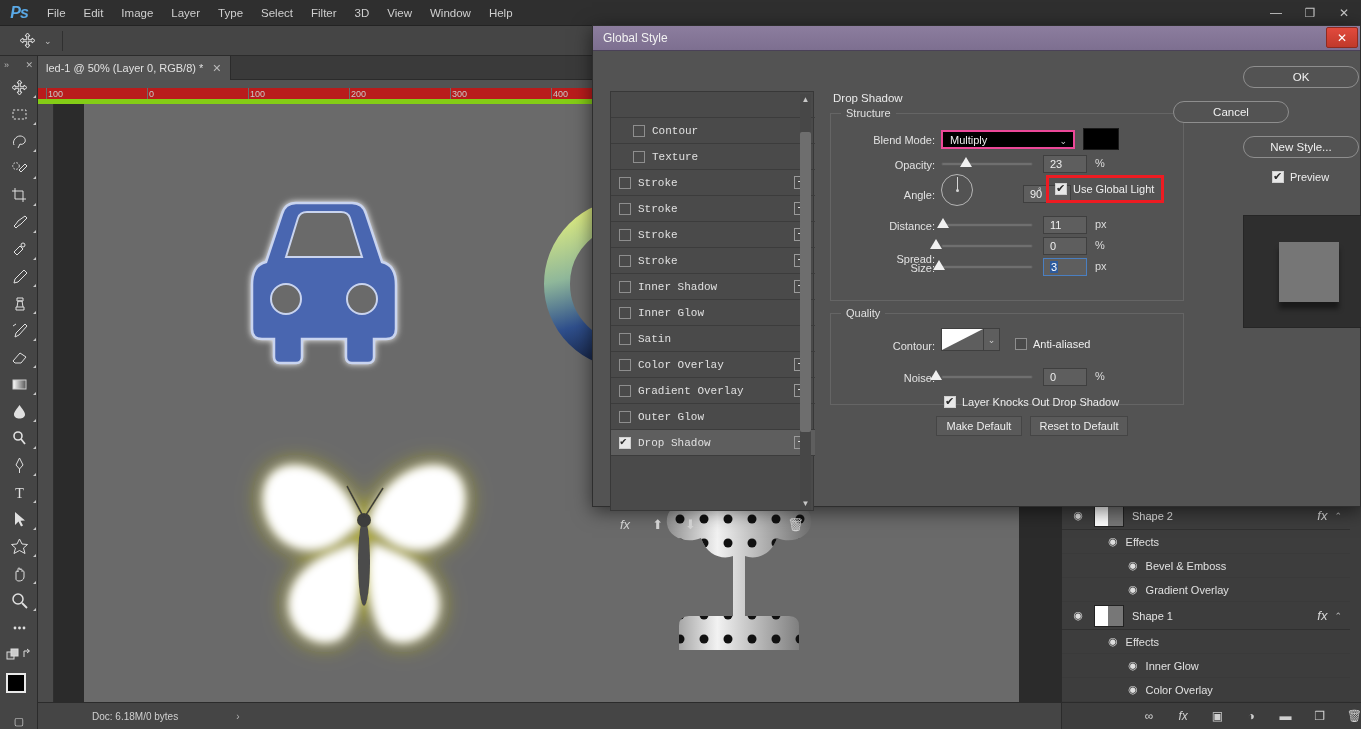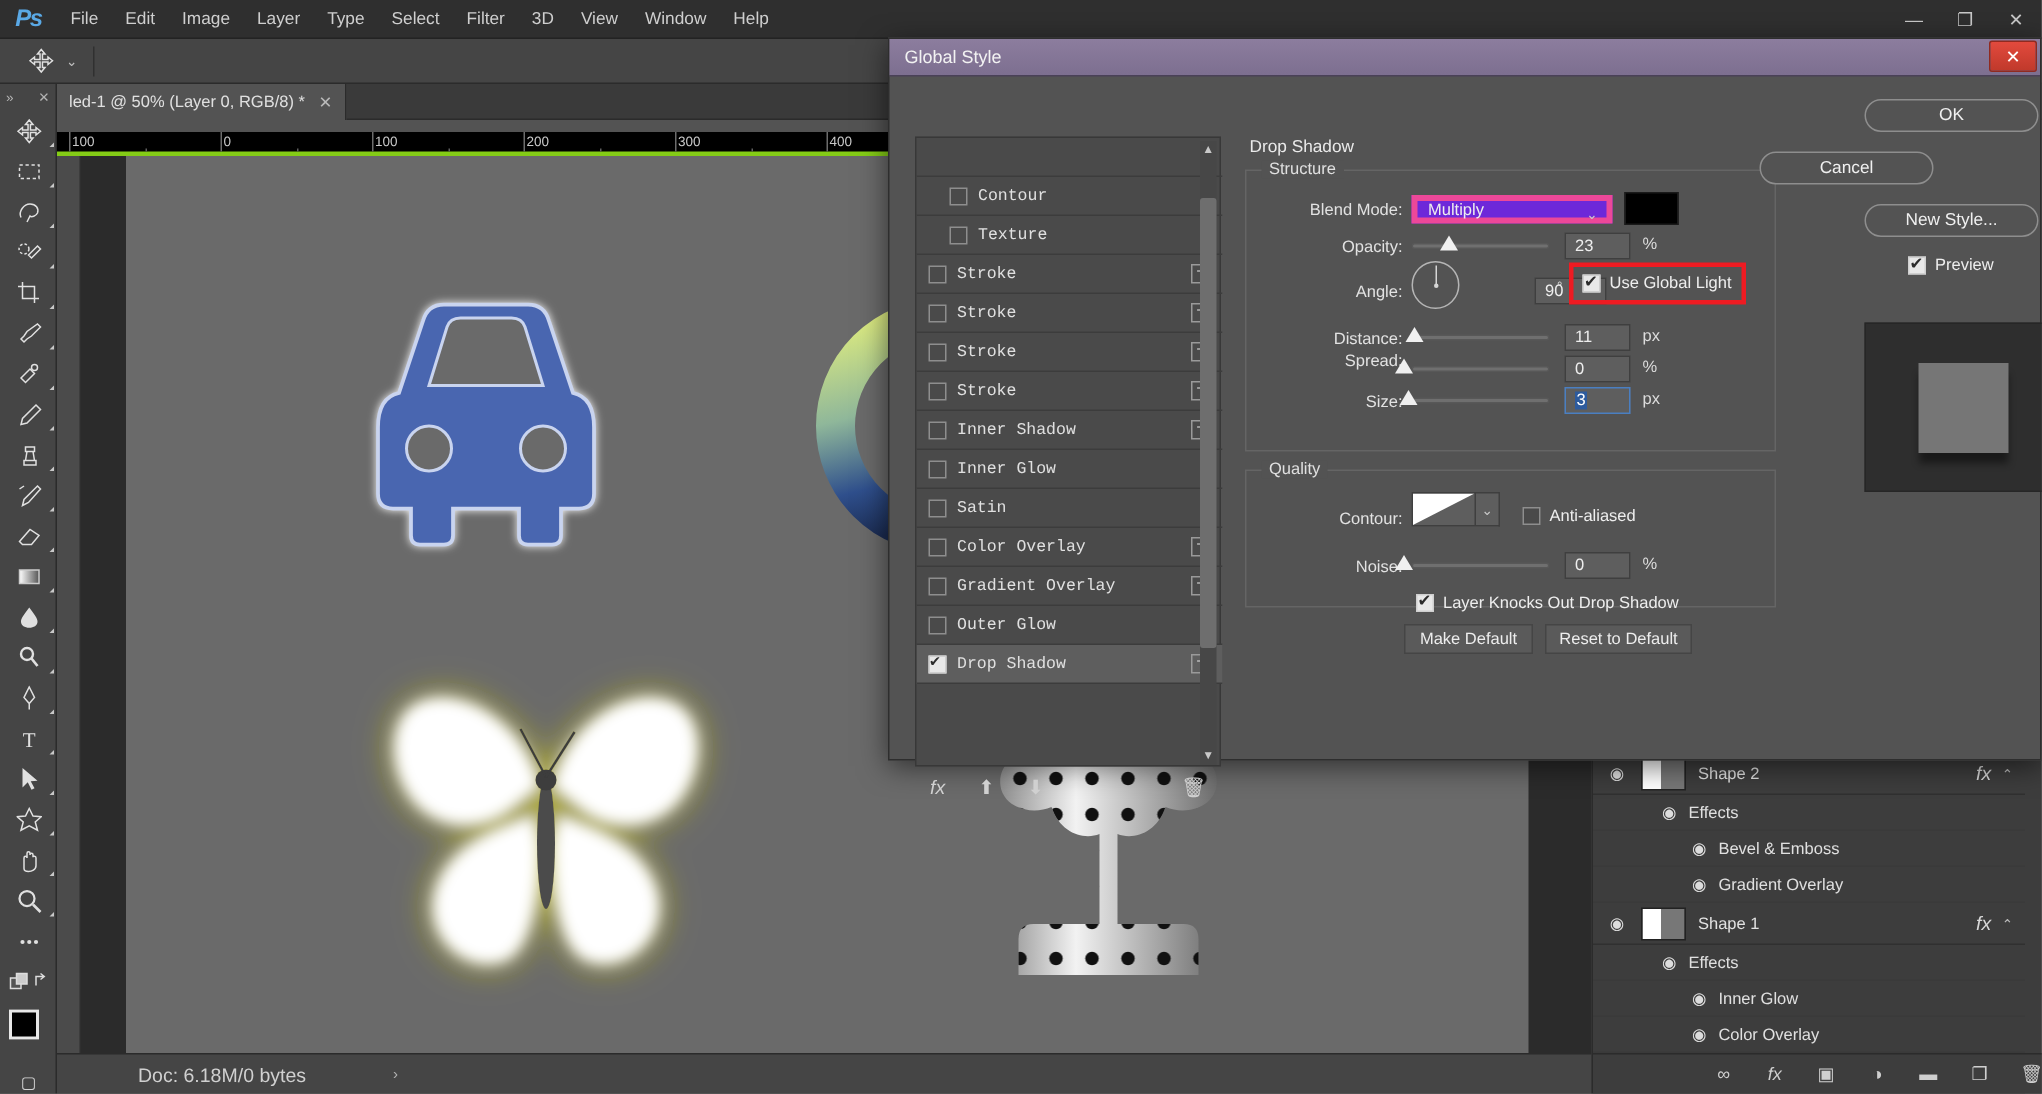--- a/index.html
+++ b/index.html
@@ -87,21 +87,21 @@
     position: absolute; left: 0; top: 0; height: 24px;
     background: #535353; display: flex; align-items: center;
     padding: 0 8px; font-size: 11px; color: #e0e0e0;
     border-right: 1px solid #2b2b2b;
   }
   .tab-x { margin-left: 9px; color: #b9b9b9; font-size: 11px; }
 
   
   .ruler-h {
     position: absolute; left: 38px; top: 88px; width: 1023px; height: 16px;
-    background: #000000; border-bottom: 3px solid #84cc16;
+    background: #b91c1c; border-bottom: 5px solid #84cc16;
     overflow: hidden;
   }
   .ruler-v {
     position: absolute; left: 38px; top: 104px; width: 16px; height: 598px;
     background: #4b4b4b; border-right: 1px solid #2f2f2f;
   }
   .rtick { position: absolute; top: 0; width: 1px; height: 16px; background: #6c6c6c; }
   .rtick.small { height: 4px; top: 11px; background: #5f5f5f; }
   .rlabel {
     position: absolute; top: 1px; font-size: 9px; color: #c8c8c8;
@@ -121,21 +121,21 @@
   .art-ring { position: absolute; left: 460px; top: 80px; }
   .art-butterfly { position: absolute; left: 145px; top: 330px; }
   .art-tree { position: absolute; left: 565px; top: 360px; }
 
   
   .statusbar {
     position: absolute; left: 38px; top: 702px; width: 1023px; height: 27px;
     background: #454545; border-top: 1px solid #2b2b2b;
     display: flex; align-items: center; padding-left: 38px;
   }
-  .status-text { font-size: 13px; color: #d0d0d0; padding-left: 16px; }
+  .status-text { font-size: 10px; color: #d0d0d0; padding-left: 16px; }
   .status-arrow { margin-left: 58px; color: #b0b0b0; font-size: 10px; }
 
   
   .layerspanel {
     position: absolute; left: 1061px; top: 56px; width: 300px; height: 673px;
     background: #3d3d3d; border-left: 1px solid #2b2b2b;
   }
   .layer-rows { position: absolute; left: 0; top: 446px; width: 288px; }
   .layer-row {
     display: flex; align-items: center; height: 28px;
@@ -252,22 +252,22 @@
   }
   .g-structure { left: 5px; top: 22px; width: 354px; height: 188px; }
   .g-quality  { left: 5px; top: 222px; width: 354px; height: 92px; }
   .drop-title {
     position: absolute; left: 8px; top: 1px; font-size: 11.5px; color: #eaeaea;
   }
   .rlab {
     position: absolute; text-align: right; font-size: 11px; color: #e2e2e2;
   }
   .select {
-    position: absolute; height: 19px; background: #6d28d9;
-    border: 4px solid #ec4899; display: flex; align-items: center;
+    position: absolute; height: 19px; background: #000000;
+    border: 2px solid #ec4899; display: flex; align-items: center;
     padding-left: 7px; font-size: 11px; color: #eee;
   }
   .select .caret {
     position: absolute; right: 6px; top: 4px; color: #ccc; font-size: 9px;
   }
   .colorchip {
     position: absolute; width: 36px; height: 22px; background: #000;
     border: 1px solid #1a1a1a;
   }
   .numfield {
@@ -846,21 +846,21 @@
 
           <div class="rlab" style="left:8px; top:106px; width:96px;">Distance:</div>
           <div class="slider" style="left:110px; top:109px; width:92px;">
             <div class="sthumb" style="left:-5px;"></div>
           </div>
           <div class="numfield" style="left:212px; top:102px; width:44px;">
             <span>11</span>
           </div>
           <div class="unit" style="left:264px; top:104px;">px</div>
 
-          <div class="rlab" style="left:8px; top:121px; width:96px;">Spread:</div>
+          <div class="rlab" style="left:8px; top:139px; width:96px;">Spread:</div>
           <div class="slider" style="left:110px; top:130px; width:92px;">
             <div class="sthumb" style="left:-12px;"></div>
           </div>
           <div class="numfield" style="left:212px; top:123px; width:44px;">
             <span>0</span>
           </div>
           <div class="unit" style="left:264px; top:125px;">%</div>
 
           <div class="rlab" style="left:8px; top:148px; width:96px;">Size:</div>
           <div class="slider" style="left:110px; top:151px; width:92px;">

